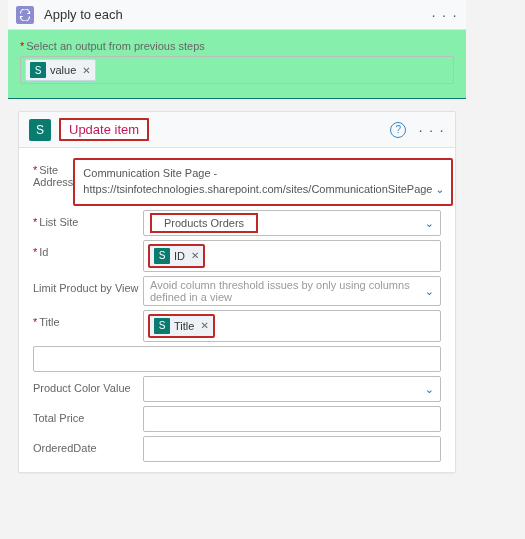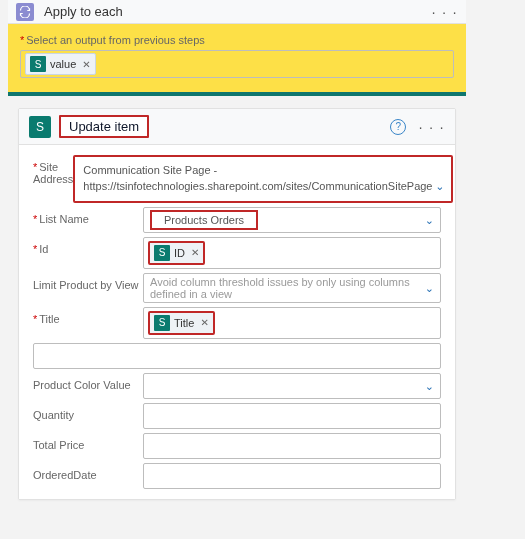--- a/index.html
+++ b/index.html
@@ -1,40 +1,40 @@
 <!DOCTYPE html>
 <html><head>
 <meta charset="utf-8">
 <style>
   * { box-sizing: border-box; margin: 0; padding: 0; font-family: "Segoe UI", sans-serif; }
   body { background: #f3f3f3; width: 525px; height: 539px; position: relative; }
   .canvas { width: 458px; margin-left: 8px; position: relative; }
 
   .action-header {
-    height: 24px; display: flex; align-items: center;
+    height: 30px; display: flex; align-items: center;
     background: #f8f9fa; border-bottom: 1px solid #e1e1e1; padding: 0 8px;
   }
   .loop-icon { width: 18px; height: 18px; border-radius: 2px; background: #8b8cd1; display:flex; align-items:center; justify-content:center; }
   .loop-icon svg { stroke:#fff; }
   .action-title { margin-left: 10px; font-size: 13px; color: #333; }
   .action-more { margin-left: auto; color: #555; font-size: 14px; letter-spacing: 1px; cursor:pointer;}
 
-  .action-body { background: #fde047; padding: 10px 12px 14px; border-bottom:4px solid #0f766e;}
+  .action-body { background: #86efac; padding: 10px 12px 14px; border-bottom:1px solid #0f766e;}
   .prev-label { font-size: 11px; color: #666; }
   .prev-label::before { content:"*"; color:#c00; margin-right:2px;}
   .prev-box { margin-top:4px; border:1px solid #bdbdbd; border-radius:2px; height:28px; display:flex; align-items:center; padding:0 4px; gap:4px;}
   .token { display:inline-flex; align-items:center; gap:4px; background:#eef2f6; border:1px solid #c9d6e3; border-radius:2px; padding:2px 4px; font-size:11px; color:#333; }
   .token-sp .tbadge { width:16px; height:16px; background:#0a7b6f; display:flex; align-items:center; justify-content:center; color:#fff; font-size:10px; border-radius:1px;}
   .token .tx { font-size:11px;}
   .token .tclose { font-size:10px; color:#666; margin-left:2px; cursor:pointer;}
 
   .inner-card { margin: 12px 10px; background:#fff; border:1px solid #e1e1e1; border-radius:2px; box-shadow:0 1px 2px rgba(0,0,0,0.04);}
   .inner-header { display:flex; align-items:center; background:#f8f9fa; padding:6px 10px; border-bottom:1px solid #e1e1e1;}
   .sp-icon { width:22px; height:22px; background:#0a7b6f; color:#fff; display:flex; align-items:center; justify-content:center; border-radius:2px; font-size:12px;}
-  .update-title { margin-left:8px; font-size:13px; color:#0f172a; background:#fff; padding:2px 8px; border:2px solid #c02727; border-radius:1px;}
+  .update-title { margin-left:8px; font-size:13px; color:#be185d; background:#fff; padding:2px 8px; border:2px solid #c02727; border-radius:1px;}
   .hdr-right { margin-left:auto; display:flex; align-items:center; gap:12px;}
   .info-icon { width:16px; height:16px; border:1px solid #3a86c8; color:#3a86c8; border-radius:50%; display:flex; align-items:center; justify-content:center; font-size:10px; cursor:pointer;}
   .inner-more { font-size:14px; color:#555; letter-spacing:1px; cursor:pointer;}
 
   .form { padding: 10px 14px 6px; background:#fff;}
   .row { display:flex; align-items:flex-start; margin-bottom:4px; }
   .row-label { width:110px; font-size:11px; color:#666; padding-top:6px;}
   .row-label.req::before { content:"*"; color:#c00; margin-right:2px;}
   .row-val { flex:1; min-height:26px; border:1px solid #bdbdbd; border-radius:2px; display:flex; align-items:center; padding:2px 6px; font-size:11px; color:#555; position:relative;}
   .row-val.multi { align-items:flex-start; padding:6px 18px 6px 8px; line-height:1.45; min-height:40px;}
@@ -85,21 +85,21 @@
 
       <div class="row">
         <div class="row-label req">Site Address</div>
         <div class="row-val multi redframe">
           <span>Communication Site Page - https://tsinfotechnologies.sharepoint.com/sites/CommunicationSitePage</span>
           <span class="chev">⌄</span>
         </div>
       </div>
 
       <div class="row">
-        <div class="row-label req">List Name</div>
+        <div class="row-label req">List Site</div>
         <div class="row-val ch">
           <span class="redframe redinset" style="padding:2px 12px;">Products Orders</span>
           <span class="chev">⌄</span>
         </div>
       </div>
 
       <div class="row">
         <div class="row-label req">Id</div>
         <div class="row-val tokenwrap">
           <span class="token token-sp redframe">
@@ -133,24 +133,20 @@
         <div class="row-val"></div>
       </div>
 
       <div class="row">
         <div class="row-label">Product Color Value</div>
         <div class="row-val ch">
           <span class="chev">⌄</span>
         </div>
       </div>
 
-      <div class="row">
-        <div class="row-label">Quantity</div>
-        <div class="row-val"></div>
-      </div>
 
       <div class="row">
         <div class="row-label">Total Price</div>
         <div class="row-val"></div>
       </div>
 
       <div class="row">
         <div class="row-label">OrderedDate</div>
         <div class="row-val"></div>
       </div>

